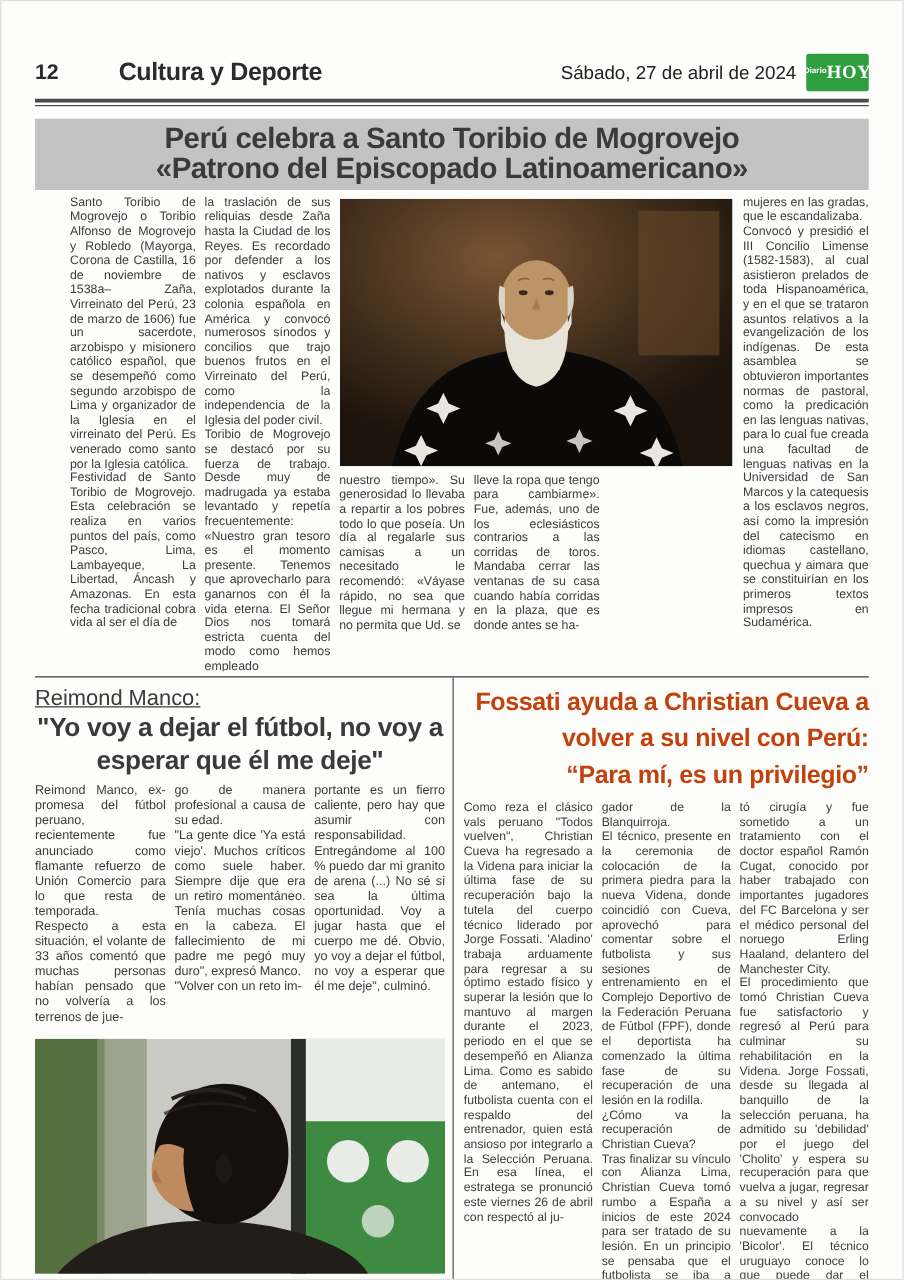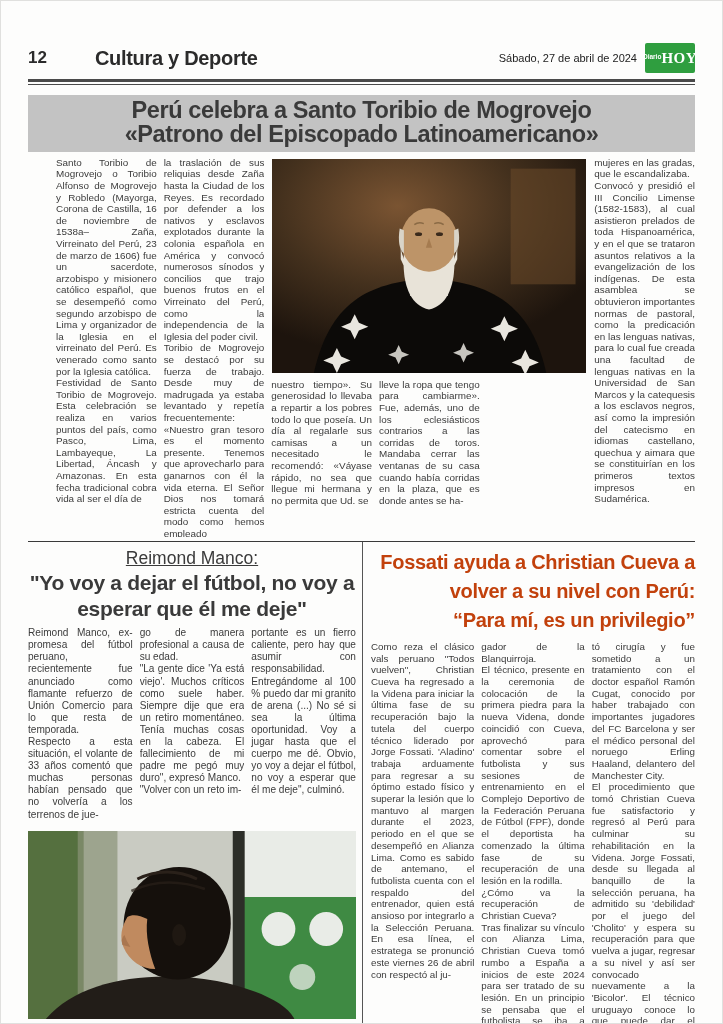--- a/index.html
+++ b/index.html
@@ -11,21 +11,21 @@
     overflow: hidden;
     border: 1px solid #e0e0de;
   }
   .content { width: 667px; margin: 0 auto; }
 
   
   .masthead { margin-top: 42px; display: flex; align-items: center; }
   .page-num { font-size: 17px; font-weight: bold; color: #2b2b2b; }
   .section-title { font-size: 20px; font-weight: bold; margin-left: 48px; letter-spacing: -0.3px; color: #2b2b2b; }
   .mast-right { margin-left: auto; display: flex; align-items: center; gap: 8px; }
-  .date { font-size: 11px; color: #222; }
+  .date { font-size: 15px; color: #222; }
   .logo { background: #2f9e3f; color: #fff; width: 50px; height: 30px; border-radius: 2px;
           display: flex; flex-direction: row; align-items: center; justify-content: center; line-height: 1; }
   .logo .logo-top { font-size: 6.5px; font-weight: bold; margin-bottom: 1px; }
   .logo .logo-main { font-size: 15px; font-weight: bold; letter-spacing: 0.5px; font-family: "Liberation Serif", serif; }
   .double-rule { margin-top: 6px; height: 6px; border-top: 3px solid #4a4a4a; border-bottom: 1px solid #4a4a4a; }
 
   
   .main-headline { margin-top: 10px; background: #c3c3c3; padding: 3px 13px 5px; text-align: center; }
   .main-headline .hl { font-size: 23.5px; font-weight: bold; color: #3a3a3a; line-height: 1.04; letter-spacing: -0.4px; }
   .main-cols {
@@ -42,21 +42,21 @@
   .portrait { grid-column: 3 / 6; grid-row: 1; padding: 2px 1px 6px 1px; }
   .portrait svg { width: 100%; height: 100%; display: block; }
 
   
   .section-rule { border-top: 1.5px solid #3a3a3a; margin-top: 4px; }
   .bottom { display: flex; margin-top: 0; }
   .manco { width: 334px; padding: 4px 6px 0 0; }
   .vdivider { width: 1px; background: #555; }
   .fossati { flex: 1; padding: 4px 0 0 8px; }
 
-  .kicker { text-align: center; font-size: 17.5px; color: #3a3a3a; text-decoration: underline; margin-top: 2px; }
+  .kicker { text-align: left; font-size: 17.5px; color: #3a3a3a; text-decoration: underline; margin-top: 2px; }
   .manco-title { text-align: center; font-size: 21px; font-weight: bold; color: #3a3a3a; line-height: 1.15; margin-top: 2px; letter-spacing: -0.3px; }
   .manco-cols { margin-top: 6px; height: 200px; overflow: hidden; display: grid; grid-template-columns: repeat(3, 1fr); column-gap: 7px; }
   .manco-cols .ncol { font-size: 10.1px; line-height: 12.1px; }
   .manco-photo { margin-top: 4px; height: 188px; }
   .manco-photo svg { width: 100%; height: 100%; display: block; }
 
   .fossati-title { text-align: right; font-size: 20px; font-weight: bold; color: #c2410c; line-height: 1.25; margin-top: 4px; letter-spacing: -0.3px; }
   .fossati-cols { margin-top: 8px; height: 392px; overflow: hidden; display: grid; grid-template-columns: repeat(3, 1fr); column-gap: 7px; }
   .fossati-cols .ncol { font-size: 9.8px; line-height: 11.7px; }
 </style>

